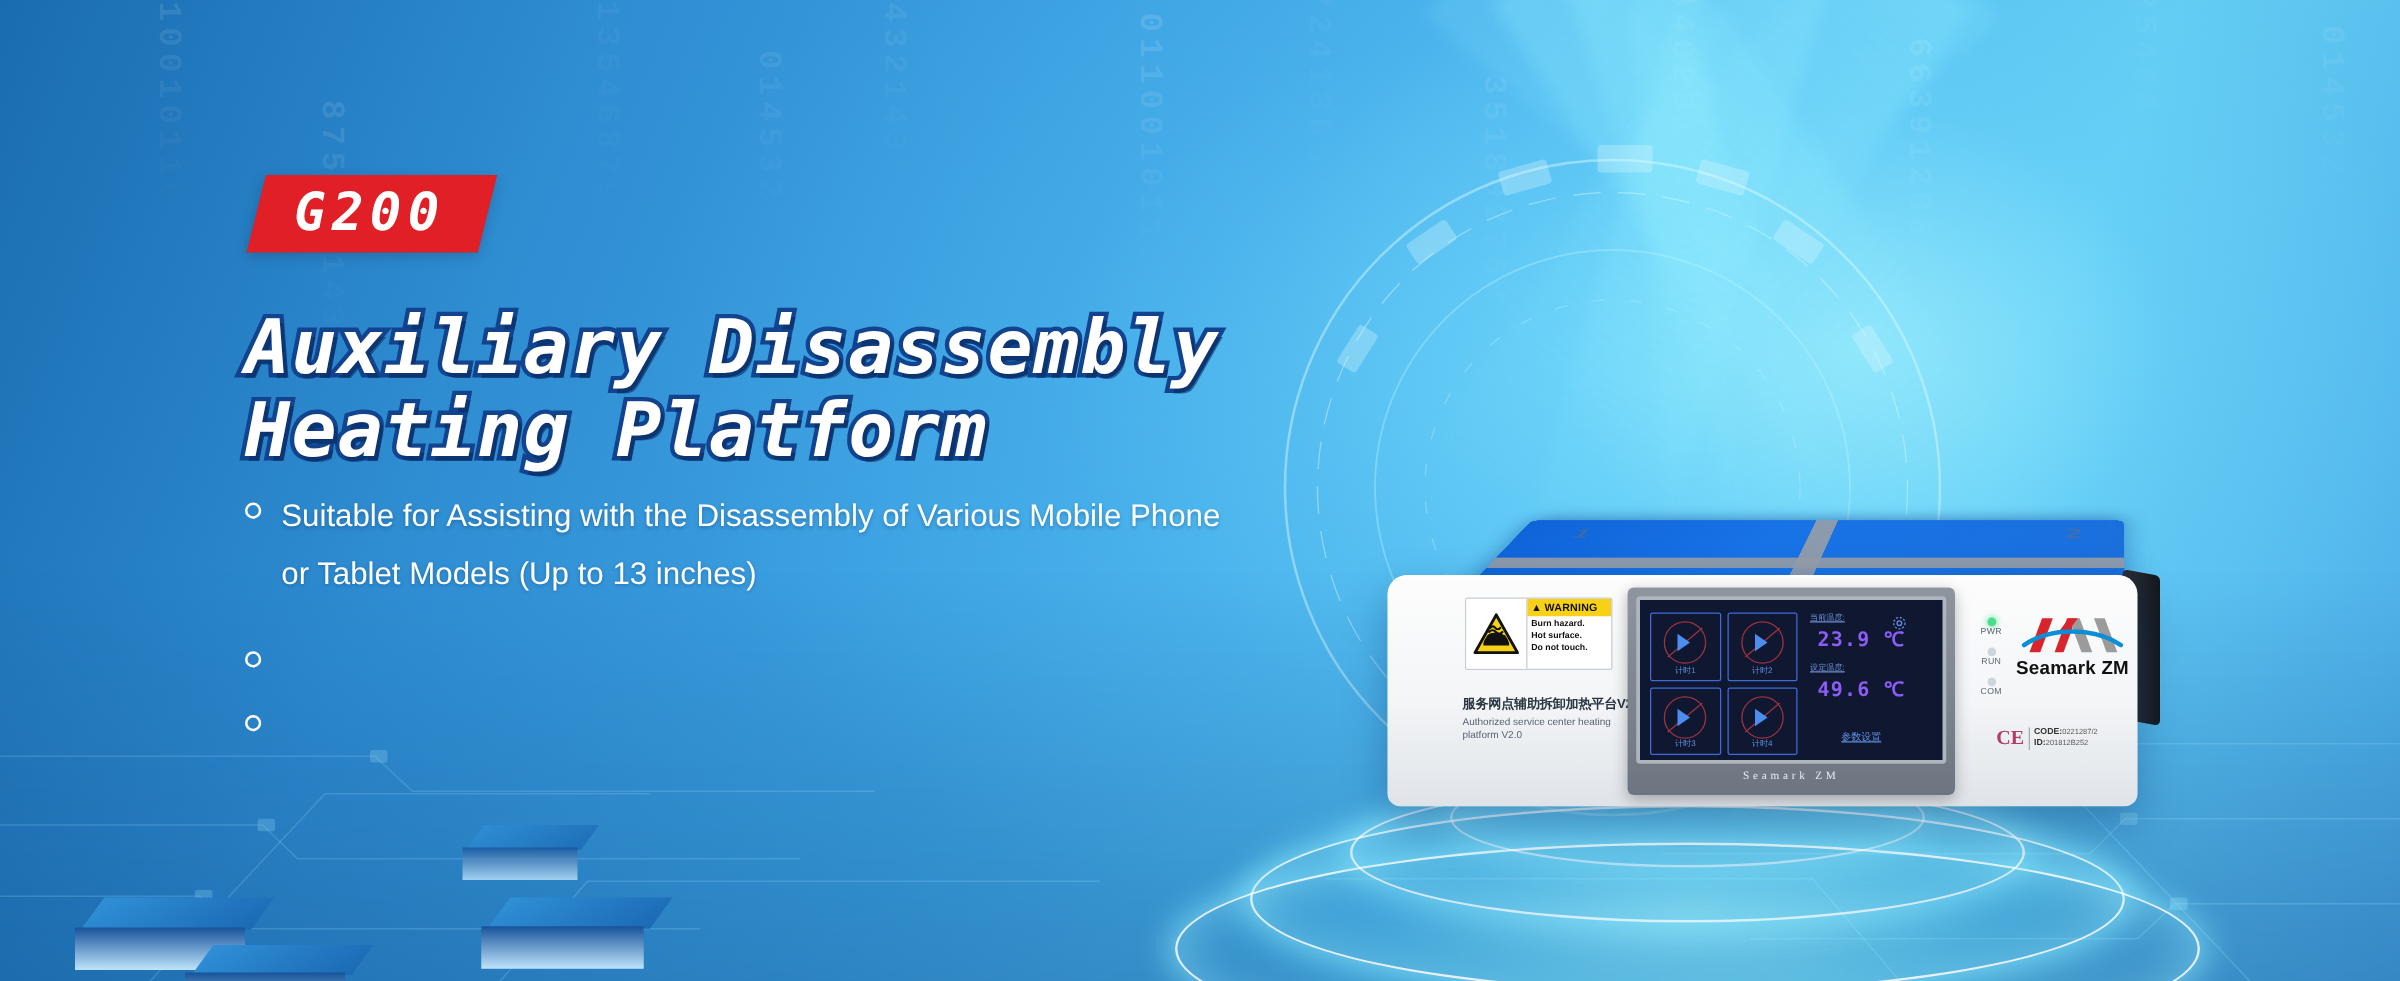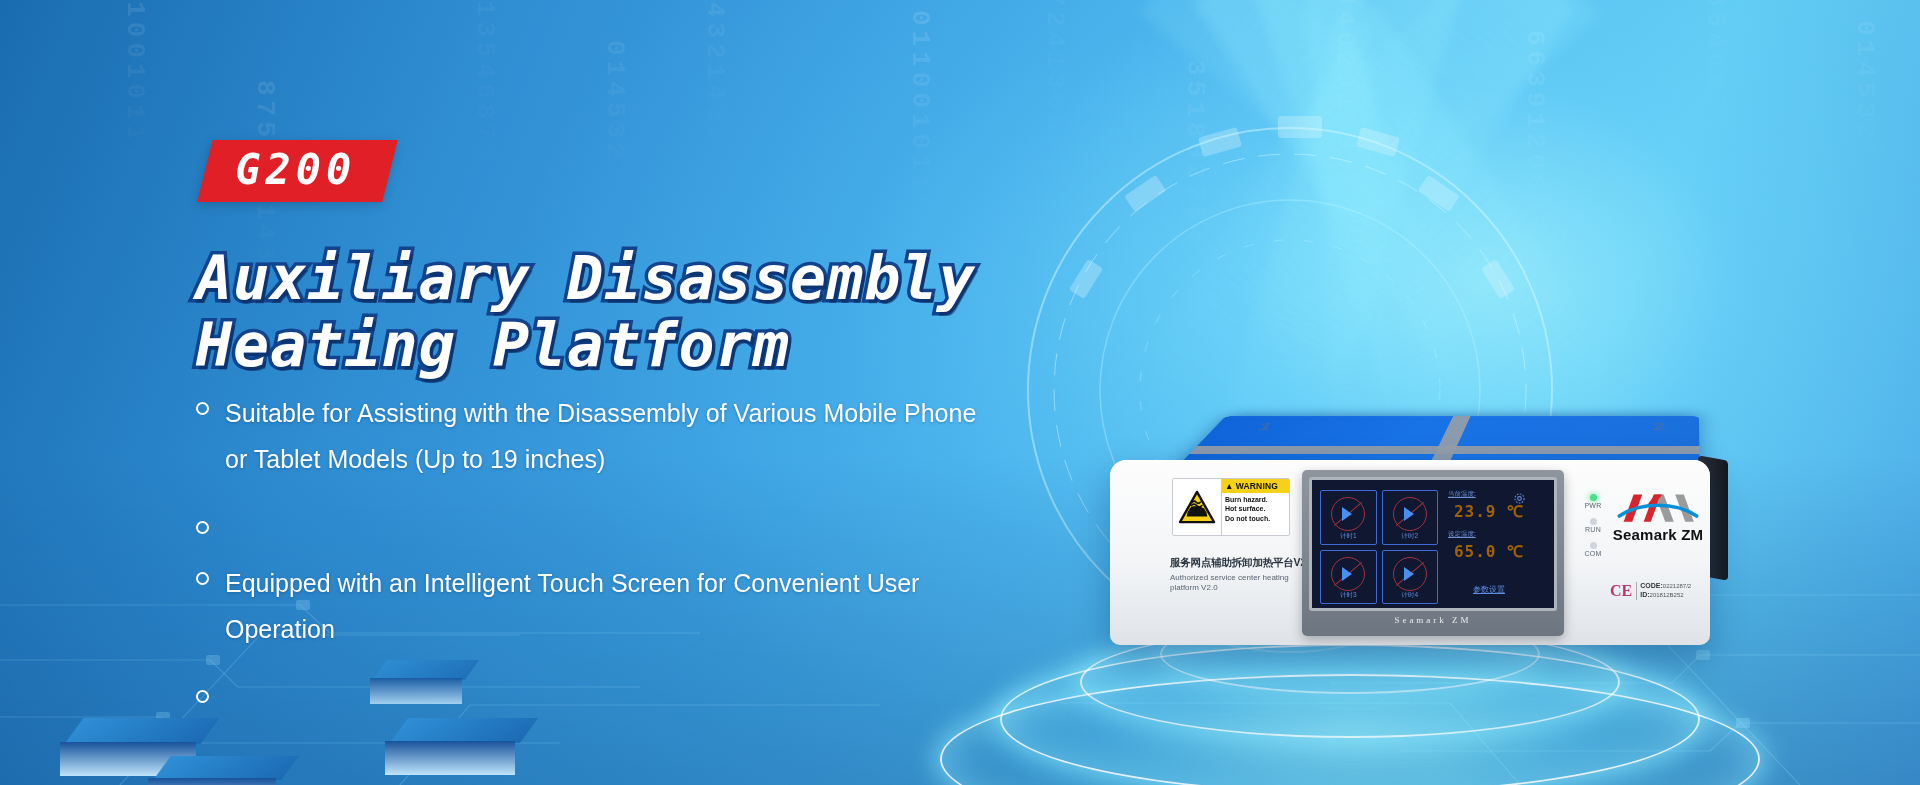--- a/index.html
+++ b/index.html
@@ -167,36 +167,36 @@
     width:34px;height:34px;border:1px solid #a0333f;border-radius:50%;}
   .ch .slash{position:absolute;left:50%;top:44%;width:36px;height:1px;background:#a0333f;
     transform:translate(-50%,-50%) rotate(-40deg);}
   .ch .play{position:absolute;left:50%;top:44%;transform:translate(-60%,-50%);
     width:0;height:0;border-left:10px solid #4b8ef0;border-top:7px solid transparent;border-bottom:7px solid transparent;}
   .ch .lbl{position:absolute;left:0;right:0;bottom:3px;text-align:center;
     color:#5f8de0;font-size:6.5px;}
 
   .readouts{position:absolute;left:136px;top:10px;right:24px;}
   .ro-lbl{color:#6d8fd6;font-size:6.5px;text-decoration:underline;margin-bottom:1px;}
-  .ro-val{color:#a16207;font-size:16px;font-weight:700;letter-spacing:1px;
+  .ro-val{color:#8b5cf6;font-size:16px;font-weight:700;letter-spacing:1px;
     font-family:"DejaVu Sans Mono", monospace;text-align:center;margin-bottom:8px;}
   .ro-btn{color:#5f8de0;font-size:8px;text-align:center;text-decoration:underline;margin-top:22px;}
   .gear{position:absolute;right:4px;top:2px;width:13px;height:13px;}
 
   .leds{position:absolute;left:466px;top:34px;width:34px;text-align:center;}
   .led{width:7px;height:7px;border-radius:50%;margin:0 auto;}
   .led.on{background:#49e08a;box-shadow:0 0 6px #49e08a;}
   .led.off{background:#cfd5dc;}
   .led-lbl{font-size:7px;color:#5d6773;margin:1px 0 9px;letter-spacing:.3px;}
 
   .logo{position:absolute;left:498px;top:24px;width:100px;text-align:center;}
   .logo svg{width:86px;height:44px;display:block;margin:0 auto;}
   .logo .name{font-size:15px;font-weight:700;color:#111;letter-spacing:.2px;margin-top:-2px;}
 
-  .ce{position:absolute;left:500px;top:122px;display:flex;align-items:flex-start;gap:4px;}
+  .ce{position:absolute;left:487px;top:122px;display:flex;align-items:flex-start;gap:4px;}
   .ce .mark{font-size:16px;color:#b33a6a;font-family:"Liberation Serif", serif;font-weight:700;}
   .ce .codes{font-size:6px;color:#555;line-height:1.25;border-left:1px solid #aaa;padding-left:3px;}
   .ce .codes b{font-size:7px;color:#333;}
 </style>
 </head>
 <body>
 
 <div class="banner">
 
   <div class="bg-digits" id="digits">
@@ -298,28 +298,24 @@
 
     <div class="badge">
       <span>G200</span>
     </div>
 
     <h1 class="headline">Auxiliary Disassembly Heating Platform</h1>
 
     <div class="bullets">
       <div class="bullet">
         <span class="mark"></span>
-        <span class="txt">Suitable for Assisting with the Disassembly of Various Mobile Phone or Tablet Models (Up to 19 inches)</span>
+        <span class="txt">Suitable for Assisting with the Disassembly of Various Mobile Phone or Tablet Models (Up to 13 inches)</span>
       </div>
       <div class="bullet">
         <span class="mark"></span>
-      </div>
-      <div class="bullet">
-        <span class="mark"></span>
-        <span class="txt">Equipped with an Intelligent Touch Screen for Convenient User Operation</span>
       </div>
       <div class="bullet">
         <span class="mark"></span>
       </div>
     </div>
   </div>
 
   <div class="device">
 
     <div class="dev-top">
@@ -399,21 +395,21 @@
           </div>
 
           <div class="readouts">
             <svg class="gear" viewBox="0 0 24 24" fill="none" stroke="#5f8de0" stroke-width="2">
               <circle cx="12" cy="12" r="3.4"></circle>
               <circle cx="12" cy="12" r="8.4" stroke-dasharray="3 2.6"></circle>
             </svg>
             <div class="ro-lbl">当前温度:</div>
             <div class="ro-val">23.9 ℃</div>
             <div class="ro-lbl">设定温度:</div>
-            <div class="ro-val">65.0 ℃</div>
+            <div class="ro-val">49.6 ℃</div>
             <div class="ro-btn">参数设置</div>
           </div>
 
         </div>
         <div class="hmi-brand">Seamark  ZM</div>
       </div>
 
       <div class="leds">
         <div class="led on"></div>
         <div class="led-lbl">PWR</div>

